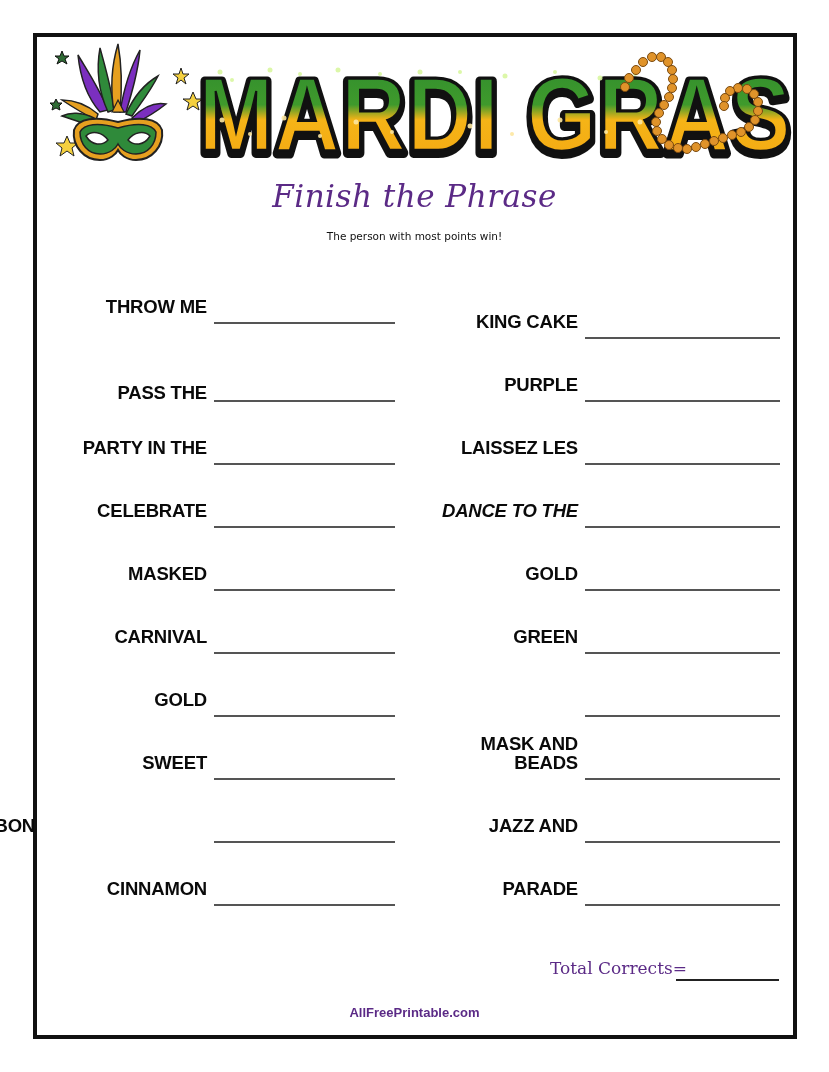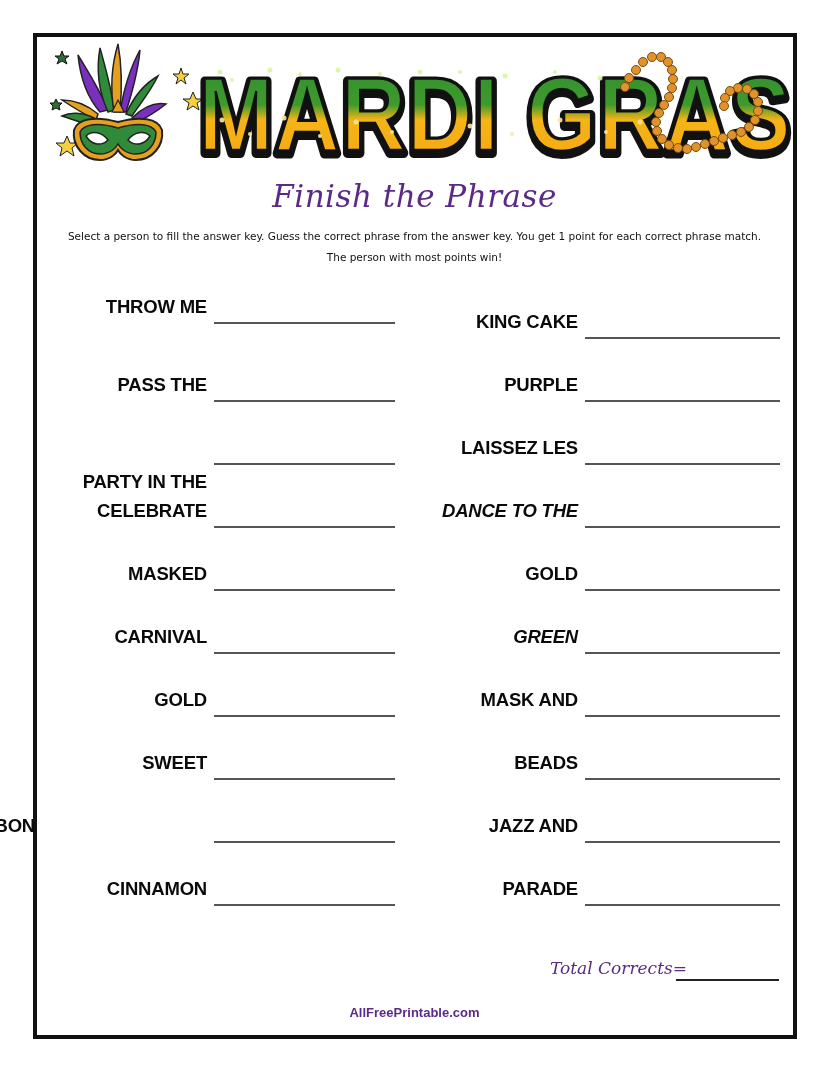--- a/index.html
+++ b/index.html
@@ -35,21 +35,21 @@
   }
   .row .blank {
     position: absolute; height: 2px; background: #555555; top: 26px;
   }
 
   .total {
     position: absolute; left: 548px; top: 958px; width: 240px; height: 30px;
   }
   .total .total-label {
     position: absolute; left: 2px; top: 0; font-family: "DejaVu Serif", serif;
-    font-style: italic; font-size: 17px; color: #5b2a86; white-space: nowrap;
+    font-size: 17px; color: #5b2a86; white-space: nowrap;
   }
   .total .total-blank {
     position: absolute; left: 128px; top: 21px; width: 103px; height: 2px; background: #222;
   }
 
   .footer {
     position: absolute; left: 0; width: 829px; top: 1005px; text-align: center;
     font-family: "Liberation Sans", sans-serif; font-weight: bold; font-size: 13px; color: #5b2a86;
   }
 </style>
@@ -162,35 +162,34 @@
         <circle cx="725" cy="98" r="4.5"></circle>
         <circle cx="724" cy="106" r="4.5"></circle>
       <circle cx="629" cy="78" r="4.5"></circle>
         <circle cx="625" cy="87" r="4.5"></circle>
     </g>
   </svg>
 </div>
 
 <div class="subtitle">Finish the Phrase</div>
 <div class="instructions">
-  <div>Select a person to fill the answer key. Guess the correct phrase from the answer key. You get 1 point for each correct phrase match.</div>
   <div>The person with most points win!</div>
 </div>
 
 <div id="left-col">
     <div class="row" style="left: 0px; top: 296px; width: 829px;">
       <span class="label" style="right: 622px;">THROW ME</span>
       <span class="blank" style="left: 214px; width: 181px;"></span>
     </div>
     <div class="row" style="left: 0px; top: 374px; width: 829px;">
-      <span class="label" style="right: 622px;">PASS THE</span>
+      <span class="label" style="right: 622px; margin-top: 8px;">PASS THE</span>
       <span class="blank" style="left: 214px; width: 181px;"></span>
     </div>
     <div class="row" style="left: 0px; top: 437px; width: 829px;">
-      <span class="label" style="right: 622px; margin-top: 34px;">PARTY IN THE</span>
+      <span class="label" style="right: 622px;">PARTY IN THE</span>
       <span class="blank" style="left: 214px; width: 181px;"></span>
     </div>
     <div class="row" style="left: 0px; top: 500px; width: 829px;">
       <span class="label" style="right: 622px;">CELEBRATE</span>
       <span class="blank" style="left: 214px; width: 181px;"></span>
     </div>
     <div class="row" style="left: 0px; top: 563px; width: 829px;">
       <span class="label" style="right: 622px;">MASKED</span>
       <span class="blank" style="left: 214px; width: 181px;"></span>
     </div>
@@ -230,26 +229,26 @@
       <span class="blank" style="left: 585px; width: 195px;"></span>
     </div>
     <div class="row" style="left: 0px; top: 500px; width: 829px; font-style: italic;">
       <span class="label" style="right: 251px;">DANCE TO THE</span>
       <span class="blank" style="left: 585px; width: 195px;"></span>
     </div>
     <div class="row" style="left: 0px; top: 563px; width: 829px;">
       <span class="label" style="right: 251px;">GOLD</span>
       <span class="blank" style="left: 585px; width: 195px;"></span>
     </div>
-    <div class="row" style="left: 0px; top: 626px; width: 829px; font-style: italic;">
+    <div class="row" style="left: 0px; top: 626px; width: 829px;">
       <span class="label" style="right: 251px;">GREEN</span>
       <span class="blank" style="left: 585px; width: 195px;"></span>
     </div>
     <div class="row" style="left: 0px; top: 689px; width: 829px;">
-      <span class="label" style="right: 251px;">MASK AND</span>
+      <span class="label" style="right: 251px; margin-top: 44px;">MASK AND</span>
       <span class="blank" style="left: 585px; width: 195px;"></span>
     </div>
     <div class="row" style="left: 0px; top: 752px; width: 829px;">
       <span class="label" style="right: 251px;">BEADS</span>
       <span class="blank" style="left: 585px; width: 195px;"></span>
     </div>
     <div class="row" style="left: 0px; top: 815px; width: 829px;">
       <span class="label" style="right: 251px;">JAZZ AND</span>
       <span class="blank" style="left: 585px; width: 195px;"></span>
     </div>

